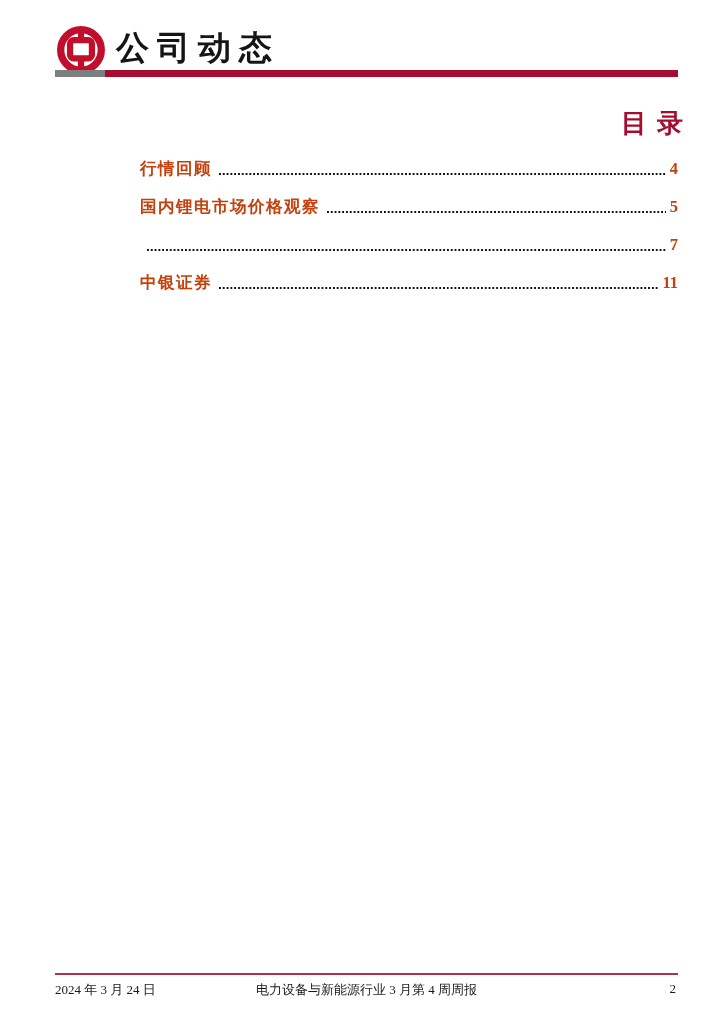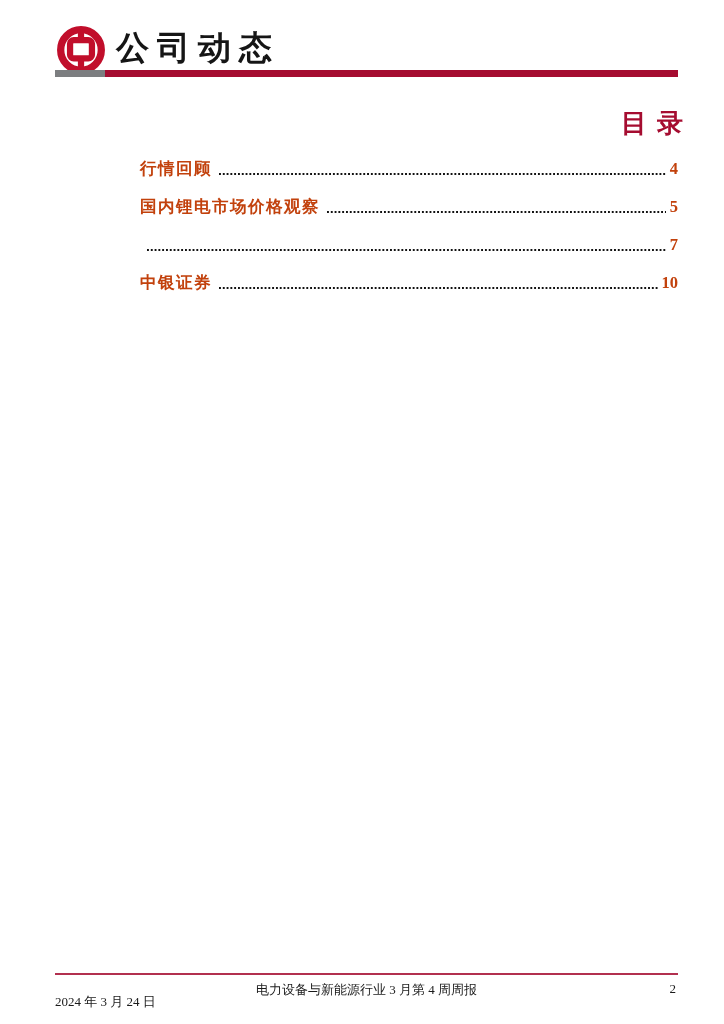--- a/index.html
+++ b/index.html
@@ -119,21 +119,21 @@
     left: 55px;
     top: 981px;
     width: 623px;
     height: 20px;
     font-size: 13px;
     color: #1a1a1a;
   }
   .footer-date {
     position: absolute;
     left: 0;
-    top: 12px;
+    top: 0;
     white-space: nowrap;
   }
   .footer-title {
     display: block;
     width: 100%;
     text-align: center;
     white-space: nowrap;
   }
   .footer-page {
     position: absolute;
@@ -180,21 +180,21 @@
     <a class="toc-entry">
       <span class="dot-leader"></span>
       <span class="toc-entry-page">7</span>
     </a>
 
 
 
     <a class="toc-entry">
       <span class="toc-entry-label">中银证券</span>
       <span class="dot-leader"></span>
-      <span class="toc-entry-page">10</span>
+      <span class="toc-entry-page">11</span>
     </a>
   </nav>
 
   <div class="footer-rule"></div>
   <div class="footer-row">
     <span class="footer-date">2024 年 3 月 24 日</span>
     <span class="footer-title">电力设备与新能源行业 3 月第 4 周周报</span>
     <span class="footer-page">2</span>
   </div>
 

